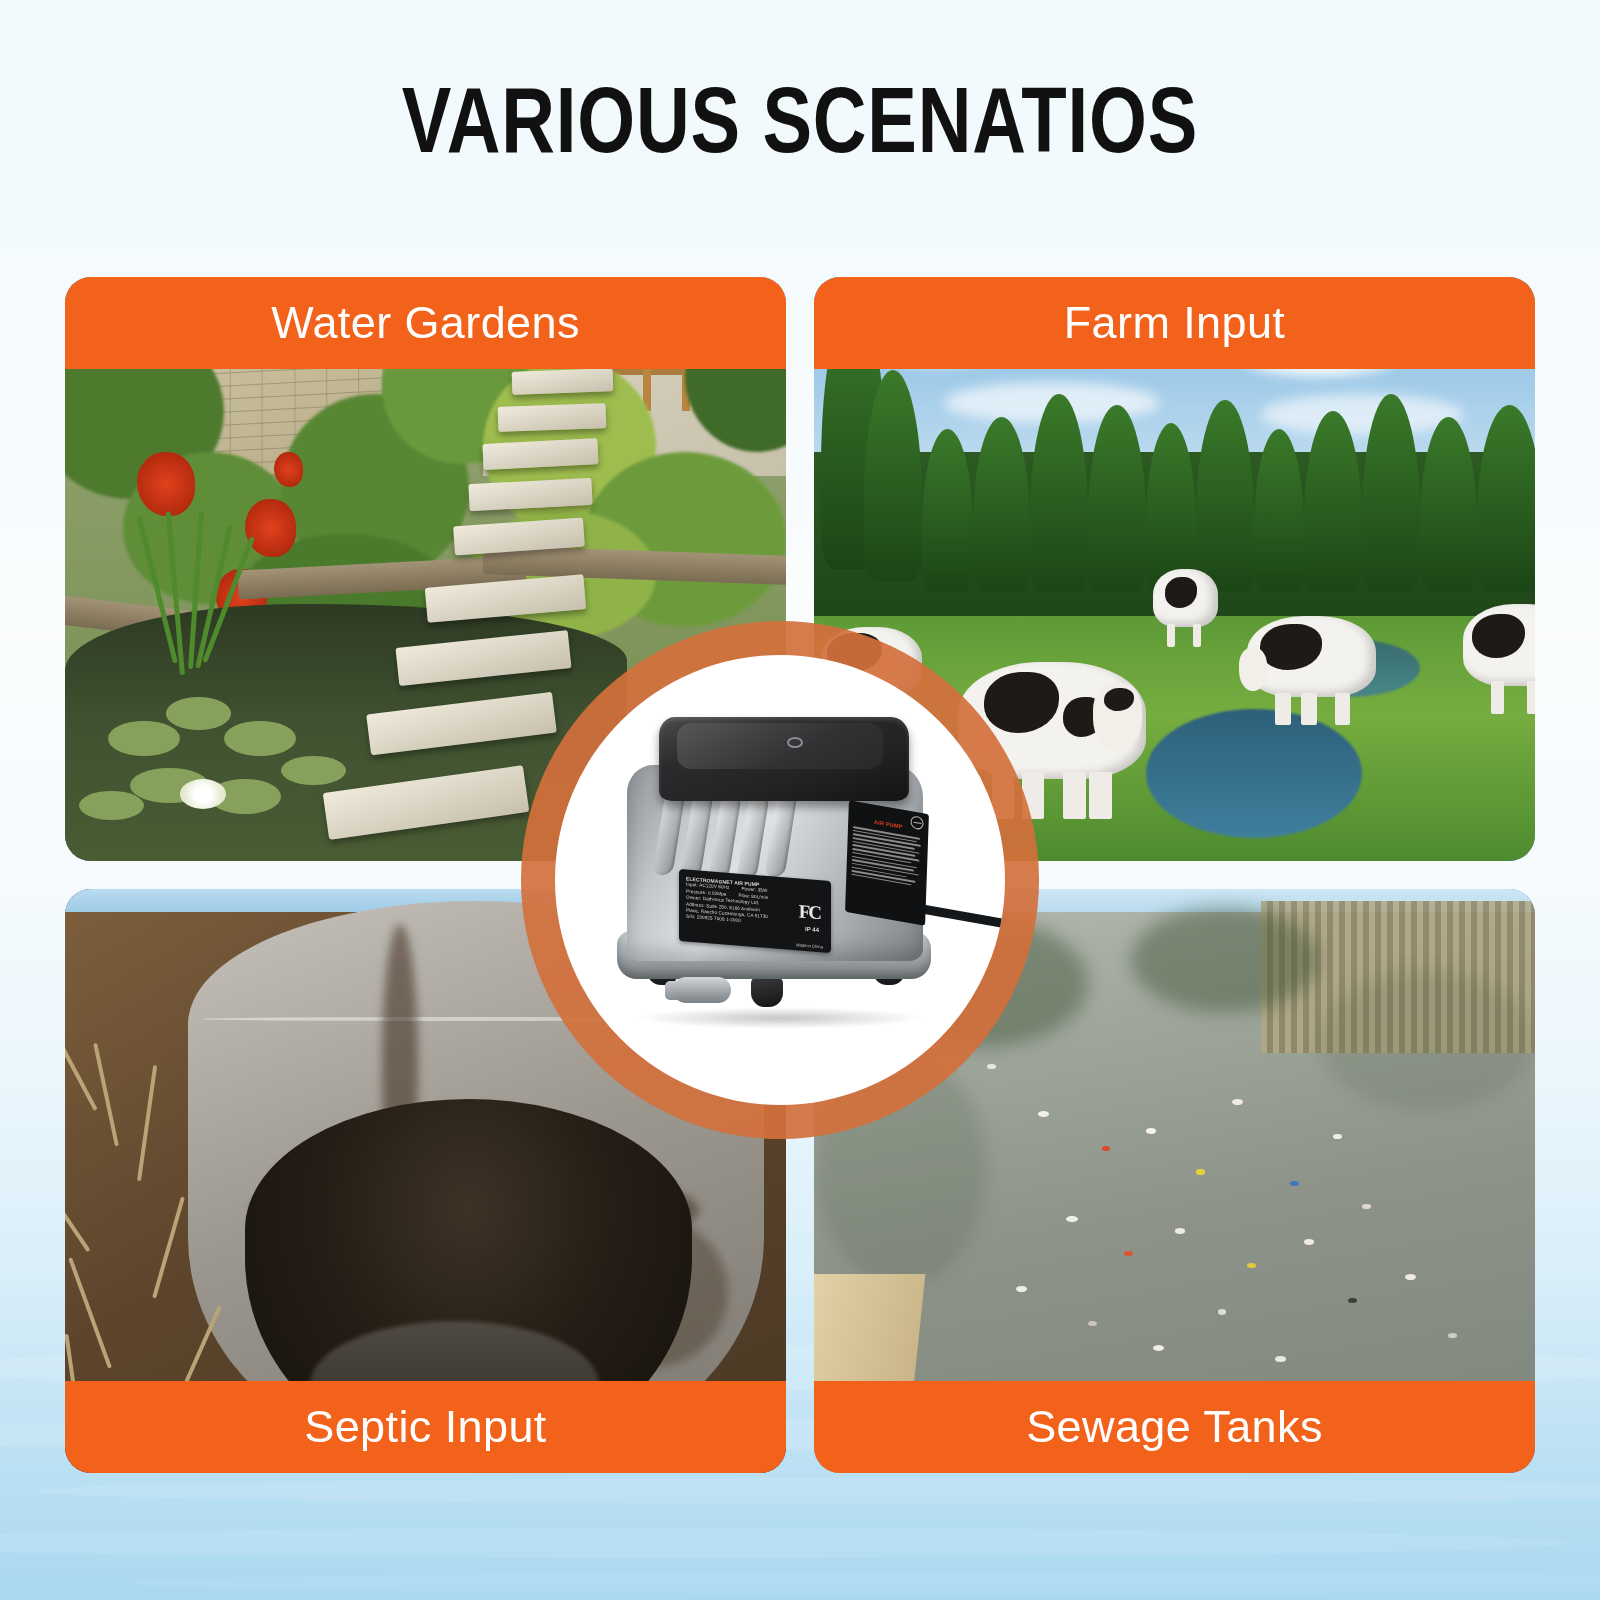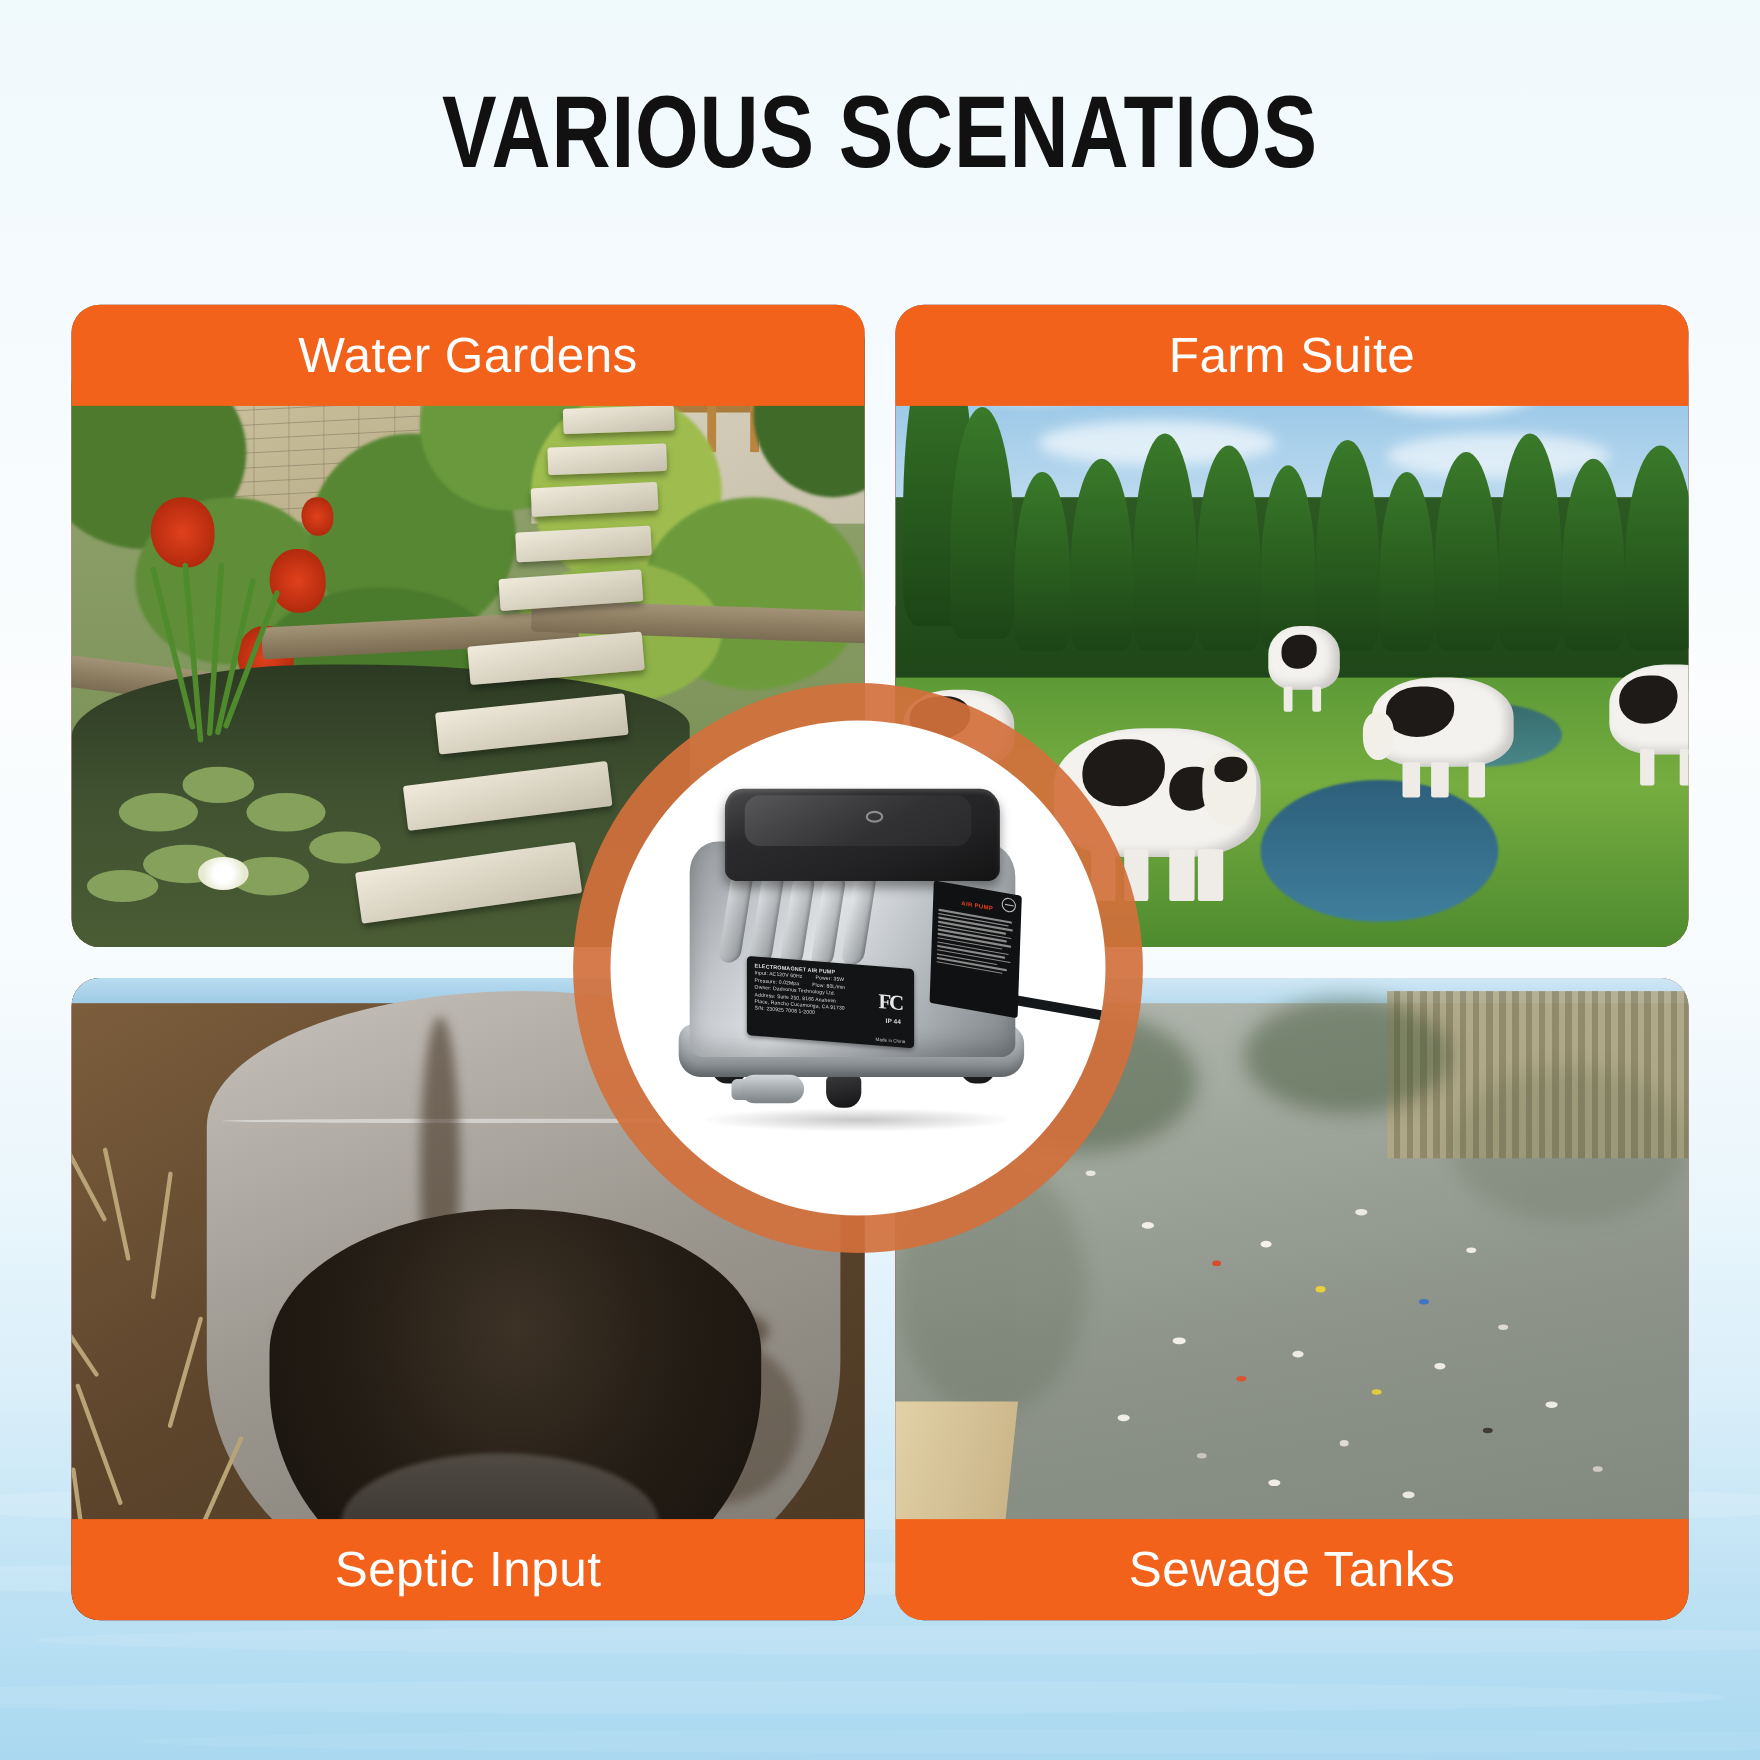--- a/index.html
+++ b/index.html
@@ -27,21 +27,21 @@
     position:absolute; top:72px; left:0; right:0; text-align:center;
     font-family:"Liberation Sans", sans-serif;
     font-weight:bold; font-size:93px; letter-spacing:1px;
     color:#111111; transform:scaleX(0.80); transform-origin:center top;
     white-space:nowrap; line-height:1.05;
   }
 
   
   .grid { position:absolute; left:65px; top:277px; width:1470px; height:1196px; }
   .card { position:absolute; width:721px; height:584px; border-radius:26px; overflow:hidden;
-          background:#7f1d1d; }
+          background:#3b82f6; }
   .card-tl { left:0;    top:0; }
   .card-tr { left:749px;top:0; }
   .card-bl { left:0;    top:612px; }
   .card-br { left:749px;top:612px; }
 
   .photo { position:absolute; inset:0; overflow:hidden; }
 
   .label-bar {
     position:absolute; left:0; width:100%; height:92px; background:#F2621A;
     color:#ffffff; display:flex; align-items:center; justify-content:center;
@@ -376,21 +376,21 @@
         <div class="f-cow-leg" style="left:56%"></div>
       </div>
       <div class="f-cow" style="left:1%;top:60%;width:14%;height:12%">
         <div class="f-cow-body"></div>
         <div class="f-cow-patch" style="left:6%;top:8%;width:54%;height:56%"></div>
         <div class="f-cow-leg" style="left:26%"></div>
         <div class="f-cow-leg" style="left:62%"></div>
       </div>
     </div>
     <div class="label-bar label-top">
-      <span>Farm Suite</span>
+      <span>Farm Input</span>
     </div>
   </div>
 
   <div class="card card-bl">
     <div class="photo">
       <div class="s-soil"></div>
       <div class="s-skyslice"></div>
       <div class="s-ring-outer"></div>
       <div class="s-ring-seam"></div>
       <div class="s-stain" style="left:44%;top:6%;width:5%;height:48%"></div>

